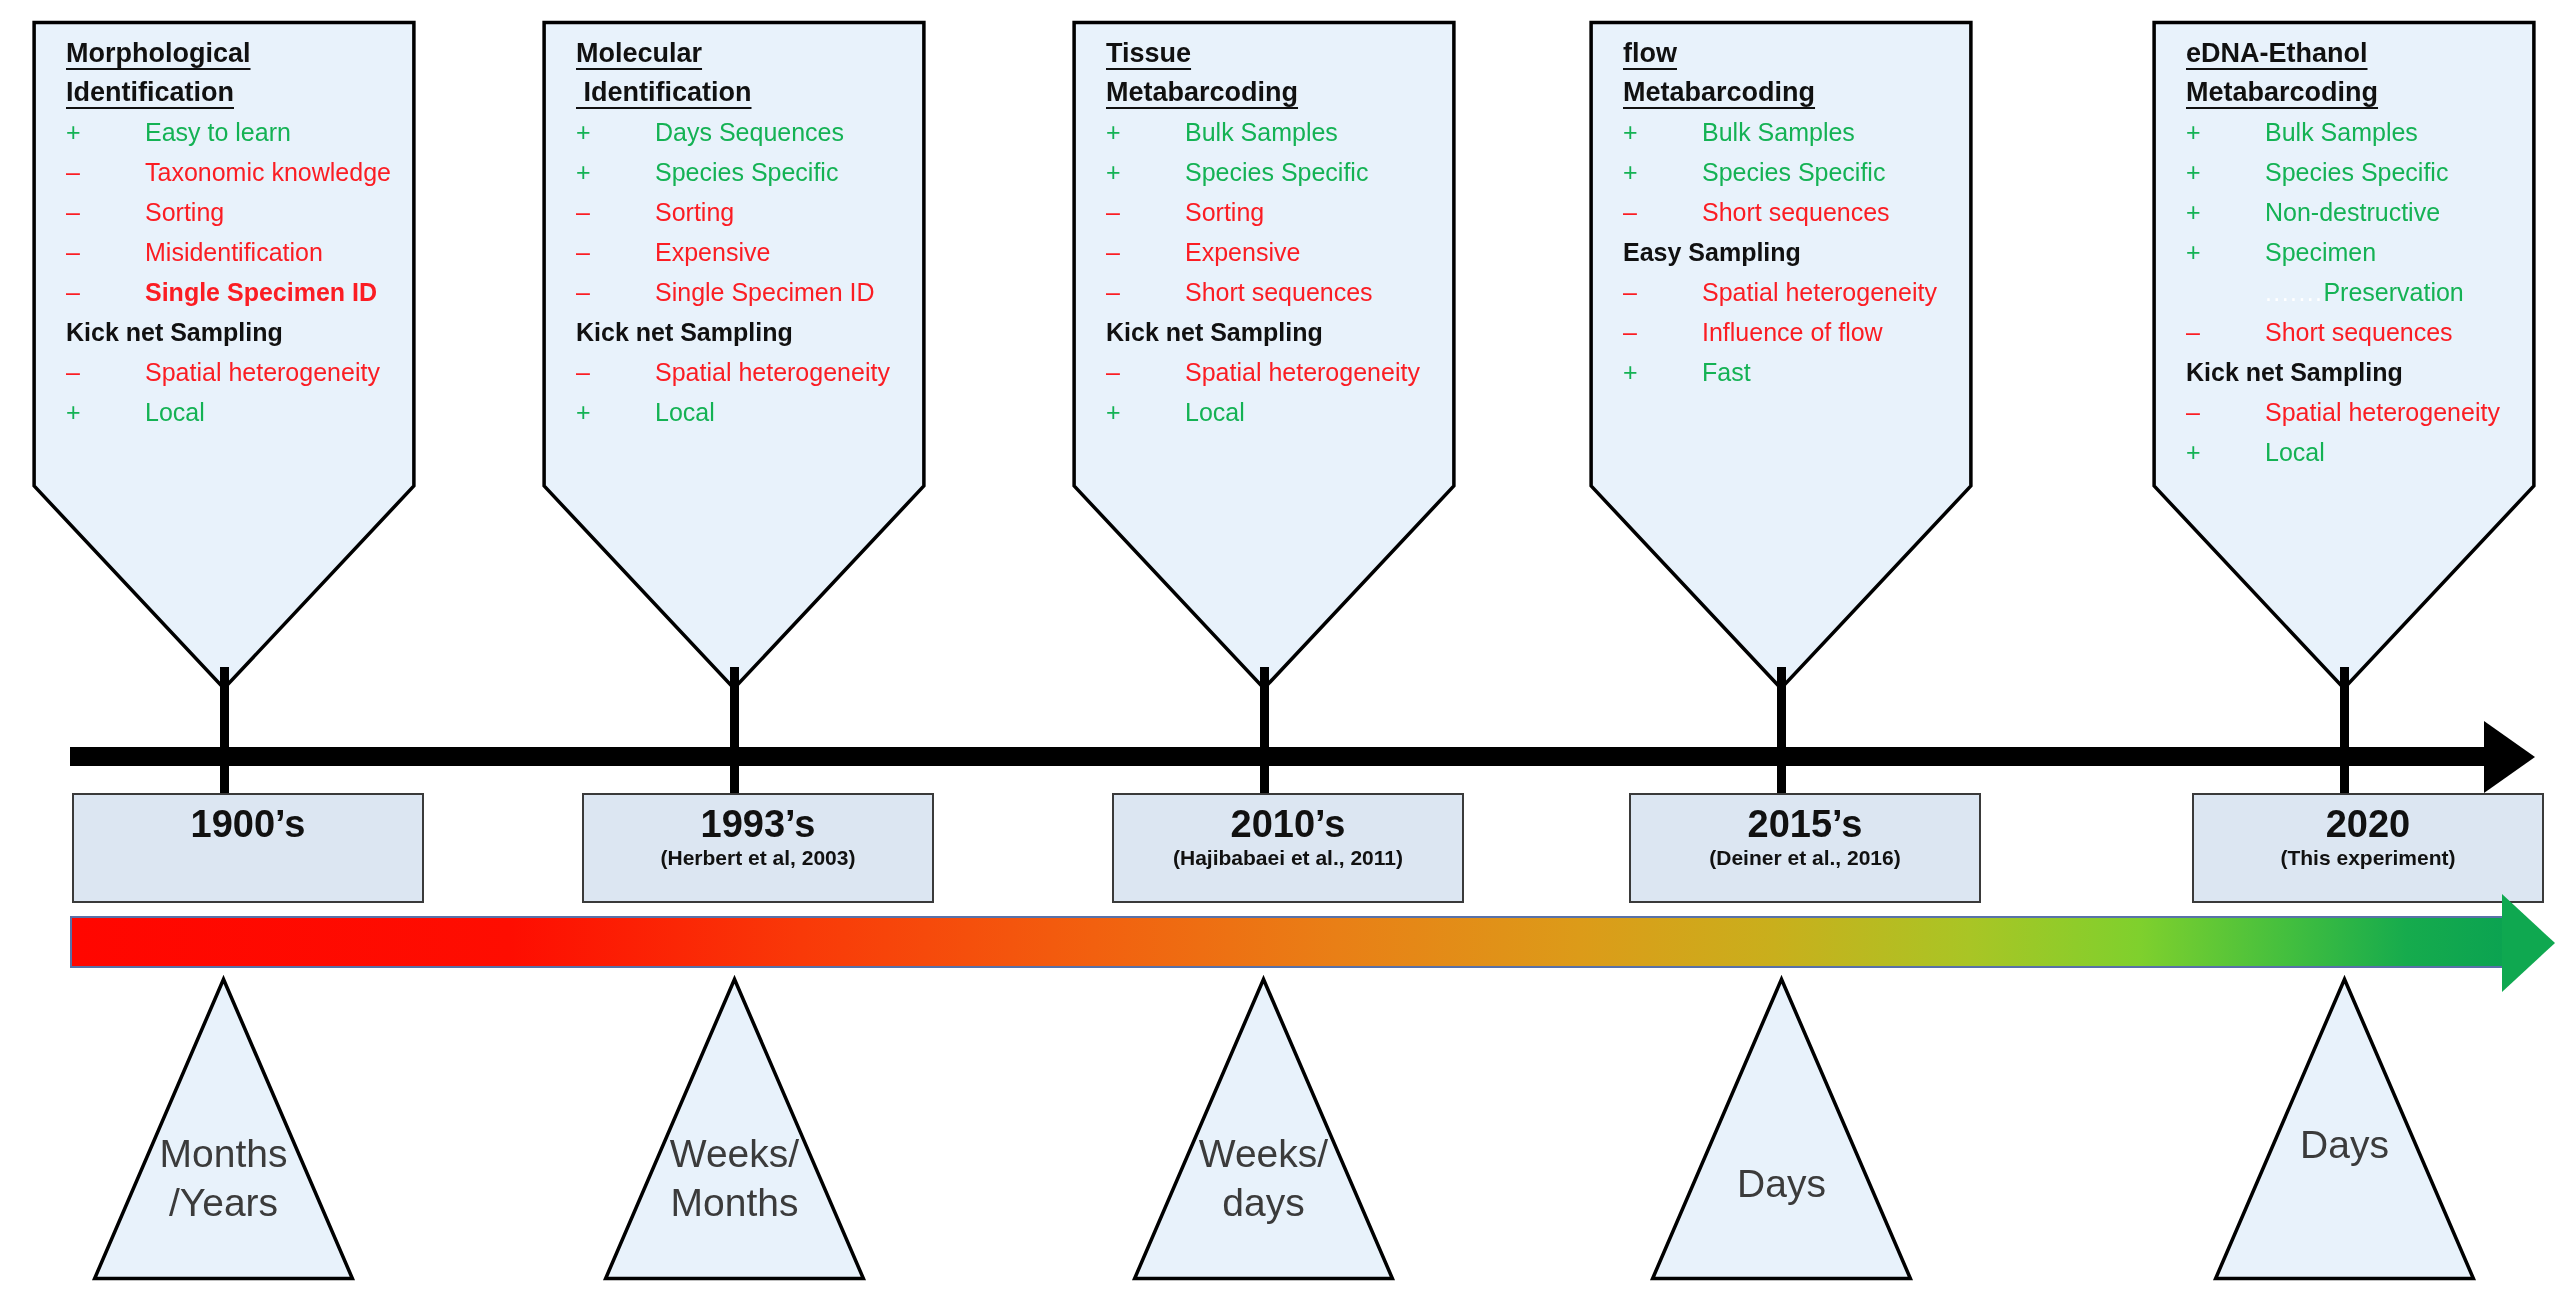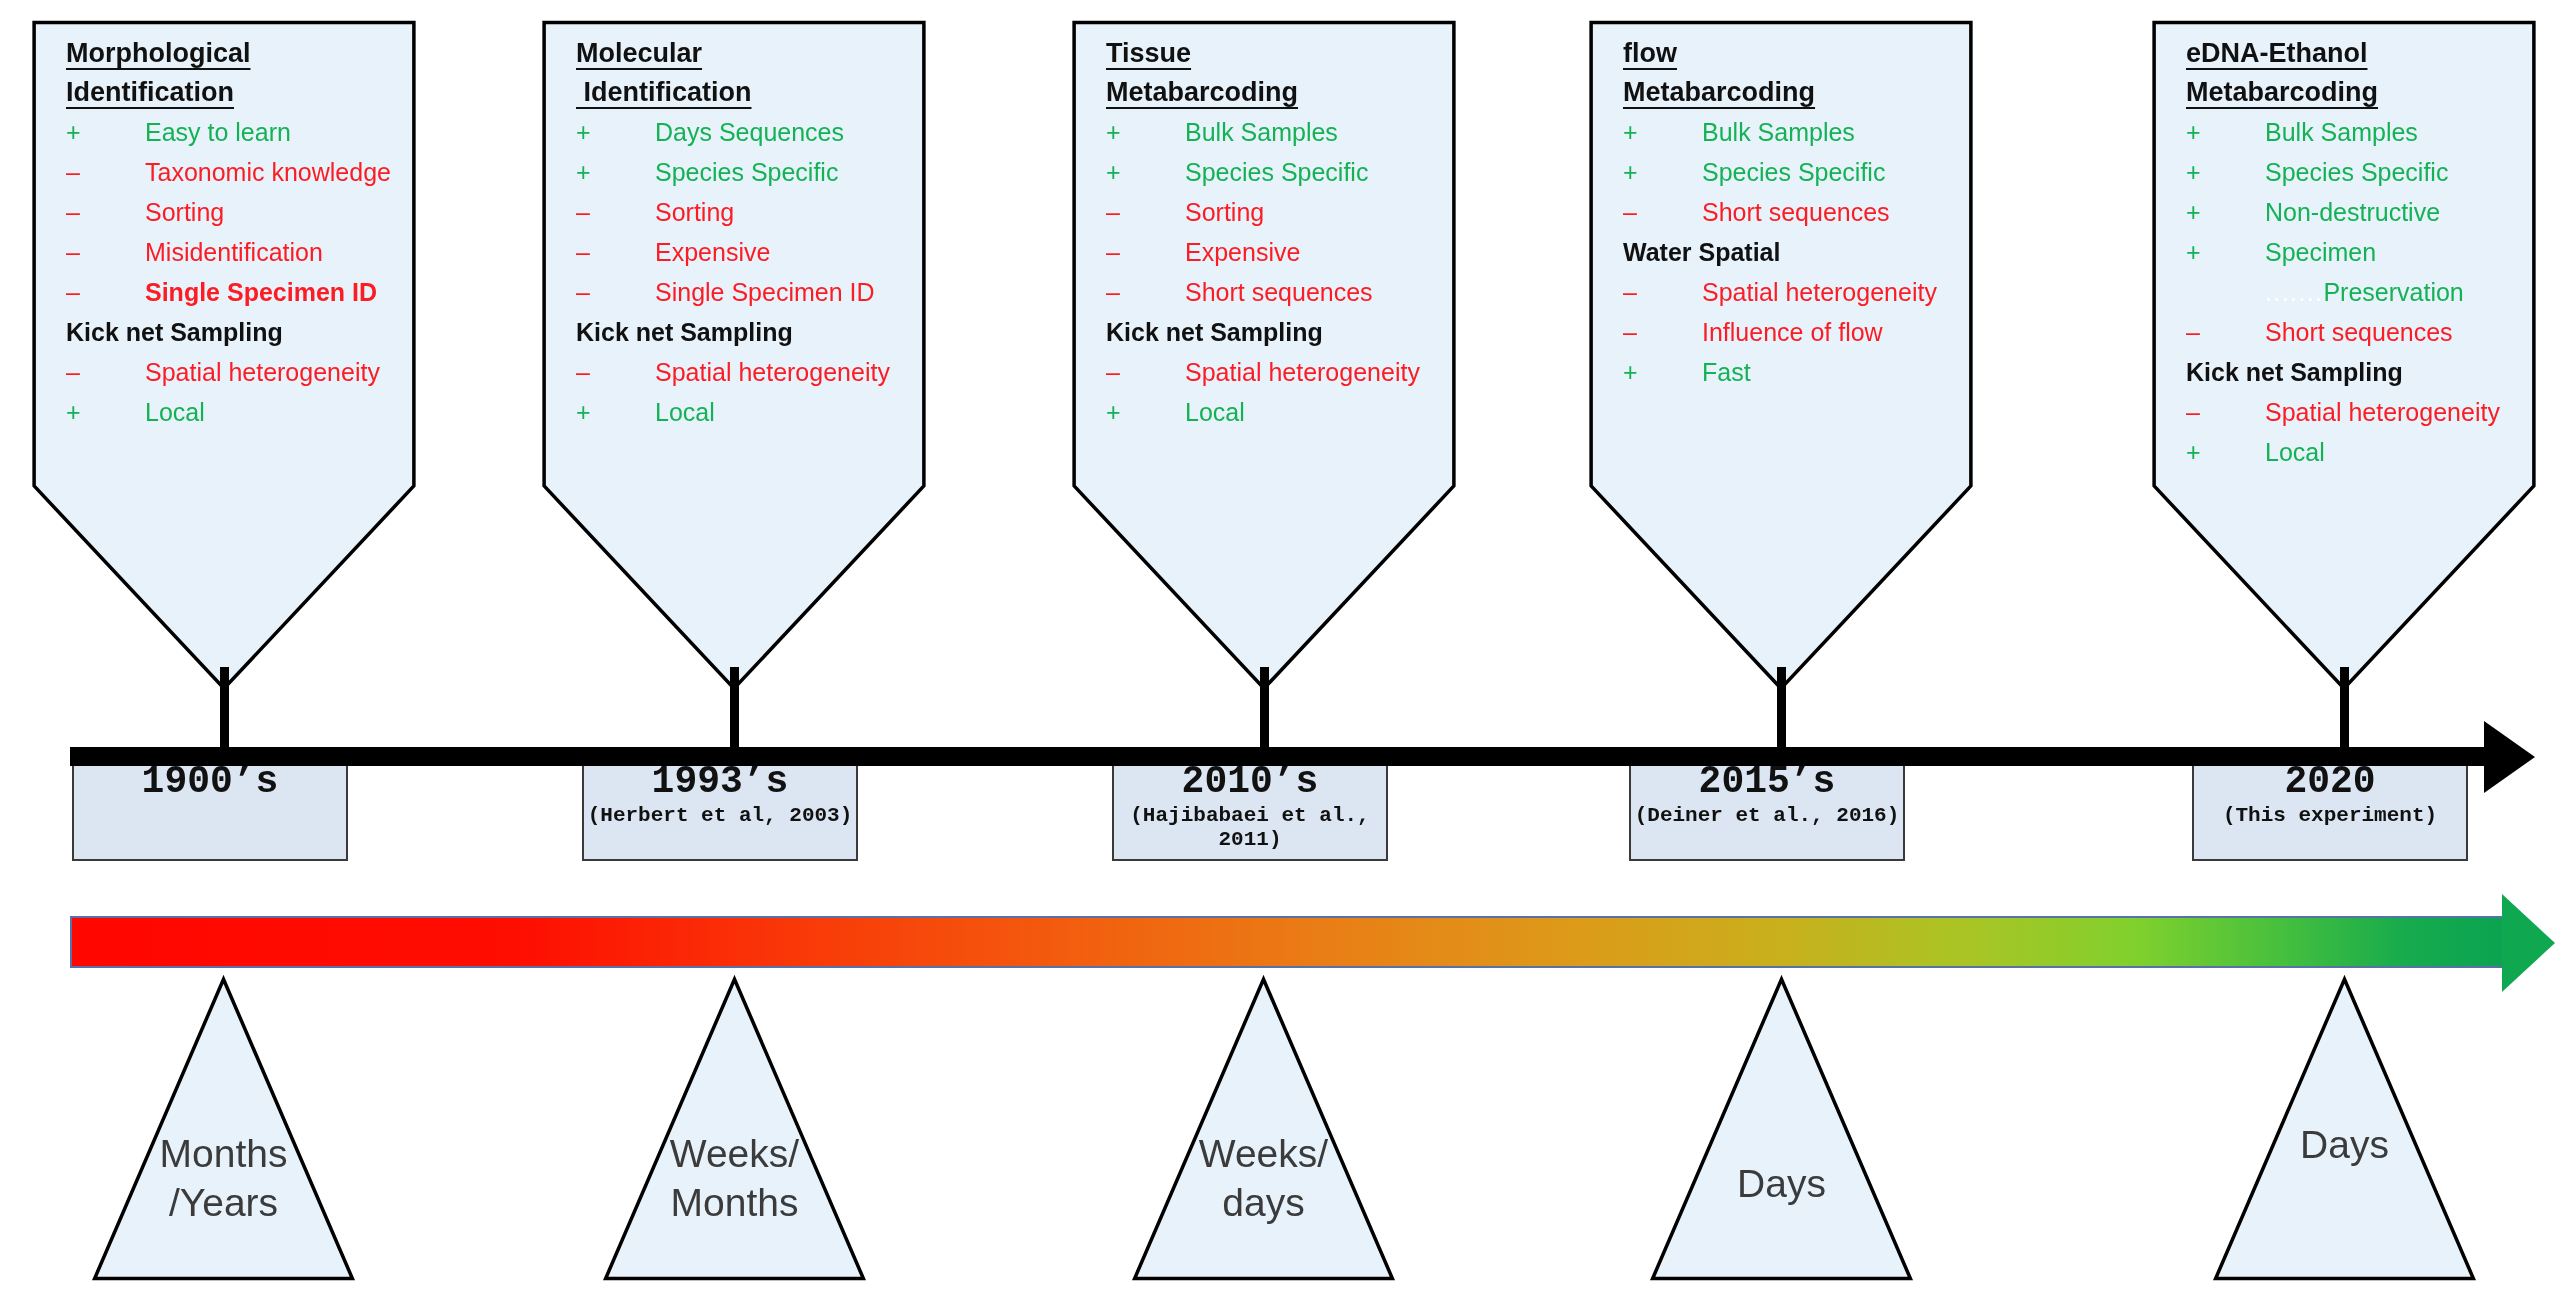--- a/index.html
+++ b/index.html
@@ -29,23 +29,23 @@
 
   .connector { position:absolute; top:667px; width:9.1px; height:128px; background:#000; }
 
   
   .tl-bar { position:absolute; left:70px; top:747px; width:2417px; height:19px; background:#000; }
   .tl-head { position:absolute; left:2484px; top:721px; width:0; height:0;
     border-top:36px solid transparent; border-bottom:36px solid transparent;
     border-left:51px solid #000; }
 
   
-  .yearbox { position:absolute; top:751px; width:276px; height:110px;
+  .yearbox { position:absolute; top:793px; width:352px; height:110px;
     background:var(--yearbox-fill); border:2.1px solid #3a3a3a; box-sizing:border-box;
-    text-align:center; color:#111;font-family:Liberation Mono, monospace; }
+    text-align:center; color:#111; }
   .year { font-size:38px; font-weight:600; line-height:44px; margin-top:7px; }
   .cite { font-size:21px; font-weight:700; line-height:24px; white-space:pre-line; }
 
   
   .grad { position:absolute; left:70px; top:916px; width:2436px; height:52px;
     border:2.1px solid #5871a8; box-sizing:border-box; }
   .grad-head { position:absolute; left:2502px; top:894px; width:0; height:0;
     border-top:49px solid transparent; border-bottom:49px solid transparent;
     border-left:53px solid #0fa850; }
 
@@ -235,21 +235,21 @@
             <span class="txt"><span>Bulk Samples</span></span>
           </div>
           <div class="c-item pro">
             <span class="sign">+</span>
             <span class="txt"><span>Species Specific</span></span>
           </div>
           <div class="c-item con">
             <span class="sign">–</span>
             <span class="txt"><span>Short sequences</span></span>
           </div>
-          <div class="c-header">Water Spatial</div>
+          <div class="c-header">Easy Sampling</div>
           <div class="c-item con">
             <span class="sign">–</span>
             <span class="txt"><span>Spatial heterogeneity</span></span>
           </div>
           <div class="c-item con">
             <span class="sign">–</span>
             <span class="txt"><span>Influence of flow</span></span>
           </div>
           <div class="c-item pro">
             <span class="sign">+</span>

